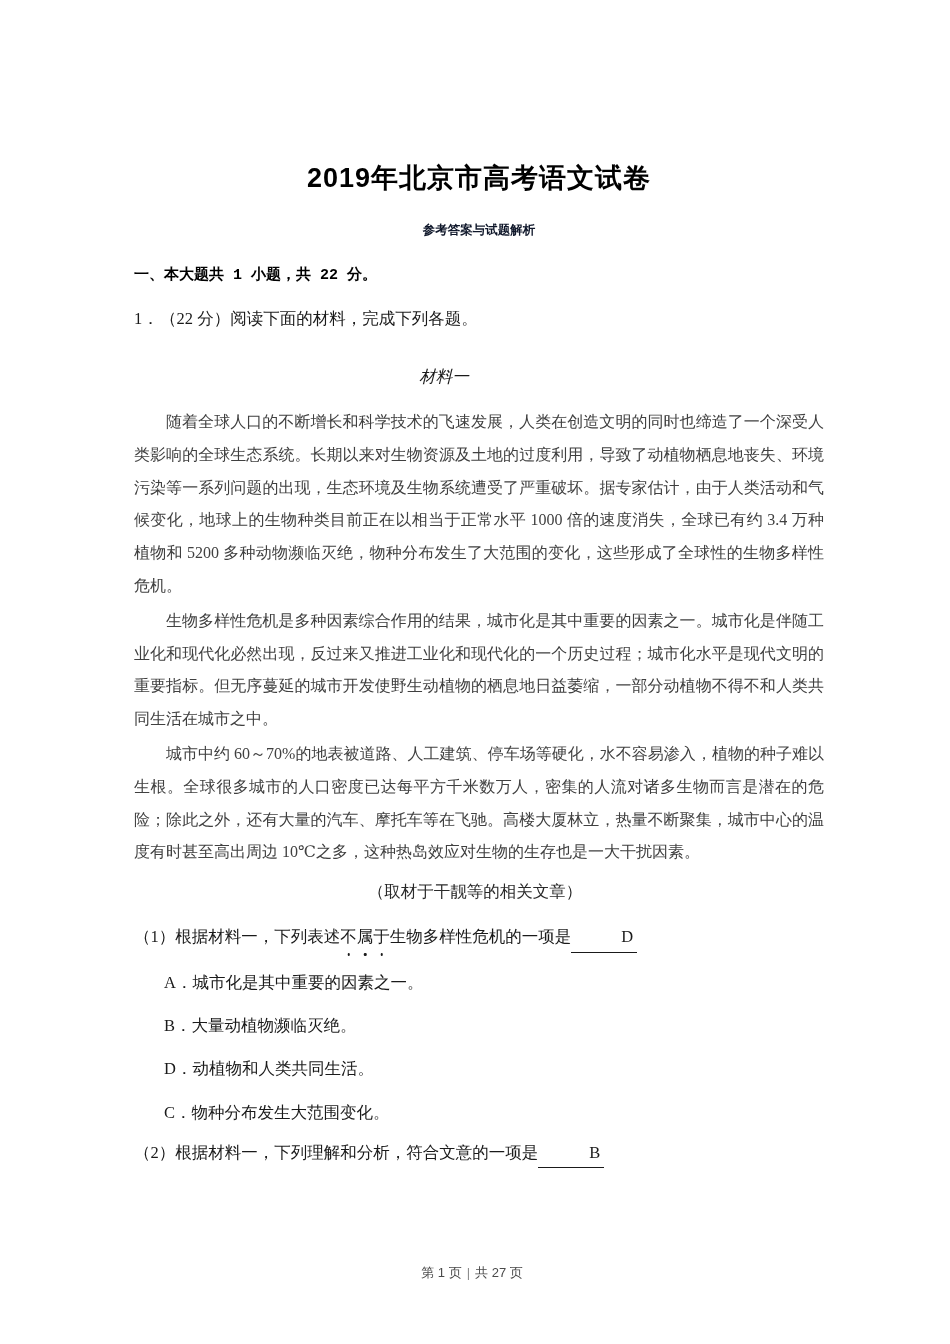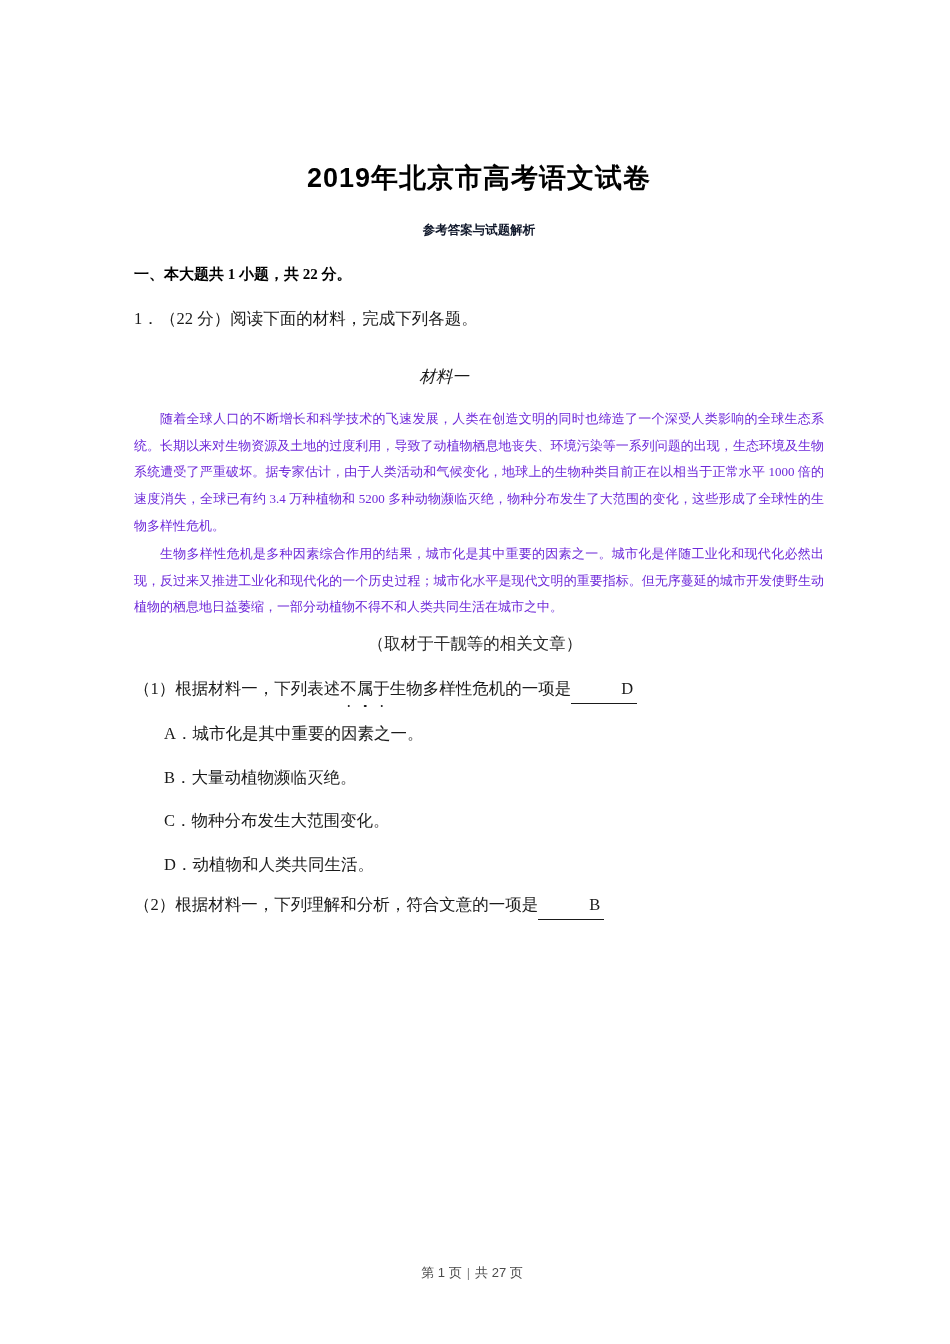--- a/index.html
+++ b/index.html
@@ -43,21 +43,21 @@
     font-family: "Liberation Sans", "DejaVu Sans", sans-serif;
     font-weight: bold;
     font-size: 12.5px;
     margin: 0;
     padding-top: 28px;
     color: #0f172a;
   }
 
   
   .section-heading {
-    font-family: Liberation Serif, serif;
+    font-family: Liberation Mono, monospace;
     font-weight: bold;
     font-size: 15px;
     margin: 0;
     padding-top: 26px;
     padding-left: 0;
     color: #000;
   }
 
   
   .question-stem {
@@ -78,27 +78,27 @@
     font-size: 16.5px;
     margin: 16px;
     padding-top: 18px;
     padding-right: 70px;
     color: #1a1a1a;
     font-style: italic;
   }
 
   
   .body-para {
-    font-size: 13px;
+    font-size: 16px;
     line-height: 2.05;
     margin: 0;
     text-indent: 2em;
     text-align: justify;
     text-justify: inter-ideograph;
-    color: #6d28d9;
+    color: #404040;
     padding-top: 2px;
   }
 
   
   .attribution {
     font-size: 16.5px;
     line-height: 2.0;
     margin: 0;
     text-align: center;
     padding-top: 6px;
@@ -186,38 +186,39 @@
   <div class="section-heading">一、本大题共 1 小题，共 22 分。</div>
 
   <div class="question-stem">
     <span class="qnum">1．</span><span>（22 分）阅读下面的材料，完成下列各题。</span>
   </div>
 
   <div class="material-label">材料一</div>
 
   <p class="body-para">随着全球人口的不断增长和科学技术的飞速发展，人类在创造文明的同时也缔造了一个深受人类影响的全球生态系统。长期以来对生物资源及土地的过度利用，导致了动植物栖息地丧失、环境污染等一系列问题的出现，生态环境及生物系统遭受了严重破坏。据专家估计，由于人类活动和气候变化，地球上的生物种类目前正在以相当于正常水平 1000 倍的速度消失，全球已有约 3.4 万种植物和 5200 多种动物濒临灭绝，物种分布发生了大范围的变化，这些形成了全球性的生物多样性危机。</p>
   <p class="body-para">生物多样性危机是多种因素综合作用的结果，城市化是其中重要的因素之一。城市化是伴随工业化和现代化必然出现，反过来又推进工业化和现代化的一个历史过程；城市化水平是现代文明的重要指标。但无序蔓延的城市开发使野生动植物的栖息地日益萎缩，一部分动植物不得不和人类共同生活在城市之中。</p>
+  <p class="body-para">城市中约 60～70%的地表被道路、人工建筑、停车场等硬化，水不容易渗入，植物的种子难以生根。全球很多城市的人口密度已达每平方千米数万人，密集的人流对诸多生物而言是潜在的危险；除此之外，还有大量的汽车、摩托车等在飞驰。高楼大厦林立，热量不断聚集，城市中心的温度有时甚至高出周边 10℃之多，这种热岛效应对生物的生存也是一大干扰因素。</p>
 
   <p class="attribution">（取材于干靓等的相关文章）</p>
 
   <div class="subquestion">
     <span>（1）</span><span>根据材料一，下列表述</span><span class="emph-dot">不</span><span class="emph-dot">属</span><span class="emph-dot">于</span><span>生物多样性危机的一项是</span><span class="answer-blank">D</span>
   </div>
 
   <div class="option">
     <span class="opt-letter">A．</span><span>城市化是其中重要的因素之一。</span>
   </div>
   <div class="option">
     <span class="opt-letter">B．</span><span>大量动植物濒临灭绝。</span>
   </div>
   <div class="option">
+    <span class="opt-letter">D．</span><span>动植物和人类共同生活。</span>
+  </div>
+  <div class="option">
     <span class="opt-letter">C．</span><span>物种分布发生大范围变化。</span>
-  </div>
-  <div class="option">
-    <span class="opt-letter">D．</span><span>动植物和人类共同生活。</span>
   </div>
 
   <div class="subquestion tight">
     <span>（2）</span><span>根据材料一，下列理解和分析，符合文意的一项是</span><span class="answer-blank">B</span>
   </div>
 
 </div>
 
 <div class="page-footer">
   <span>第 1 页</span><span class="sep">|</span><span>共 27 页</span>

